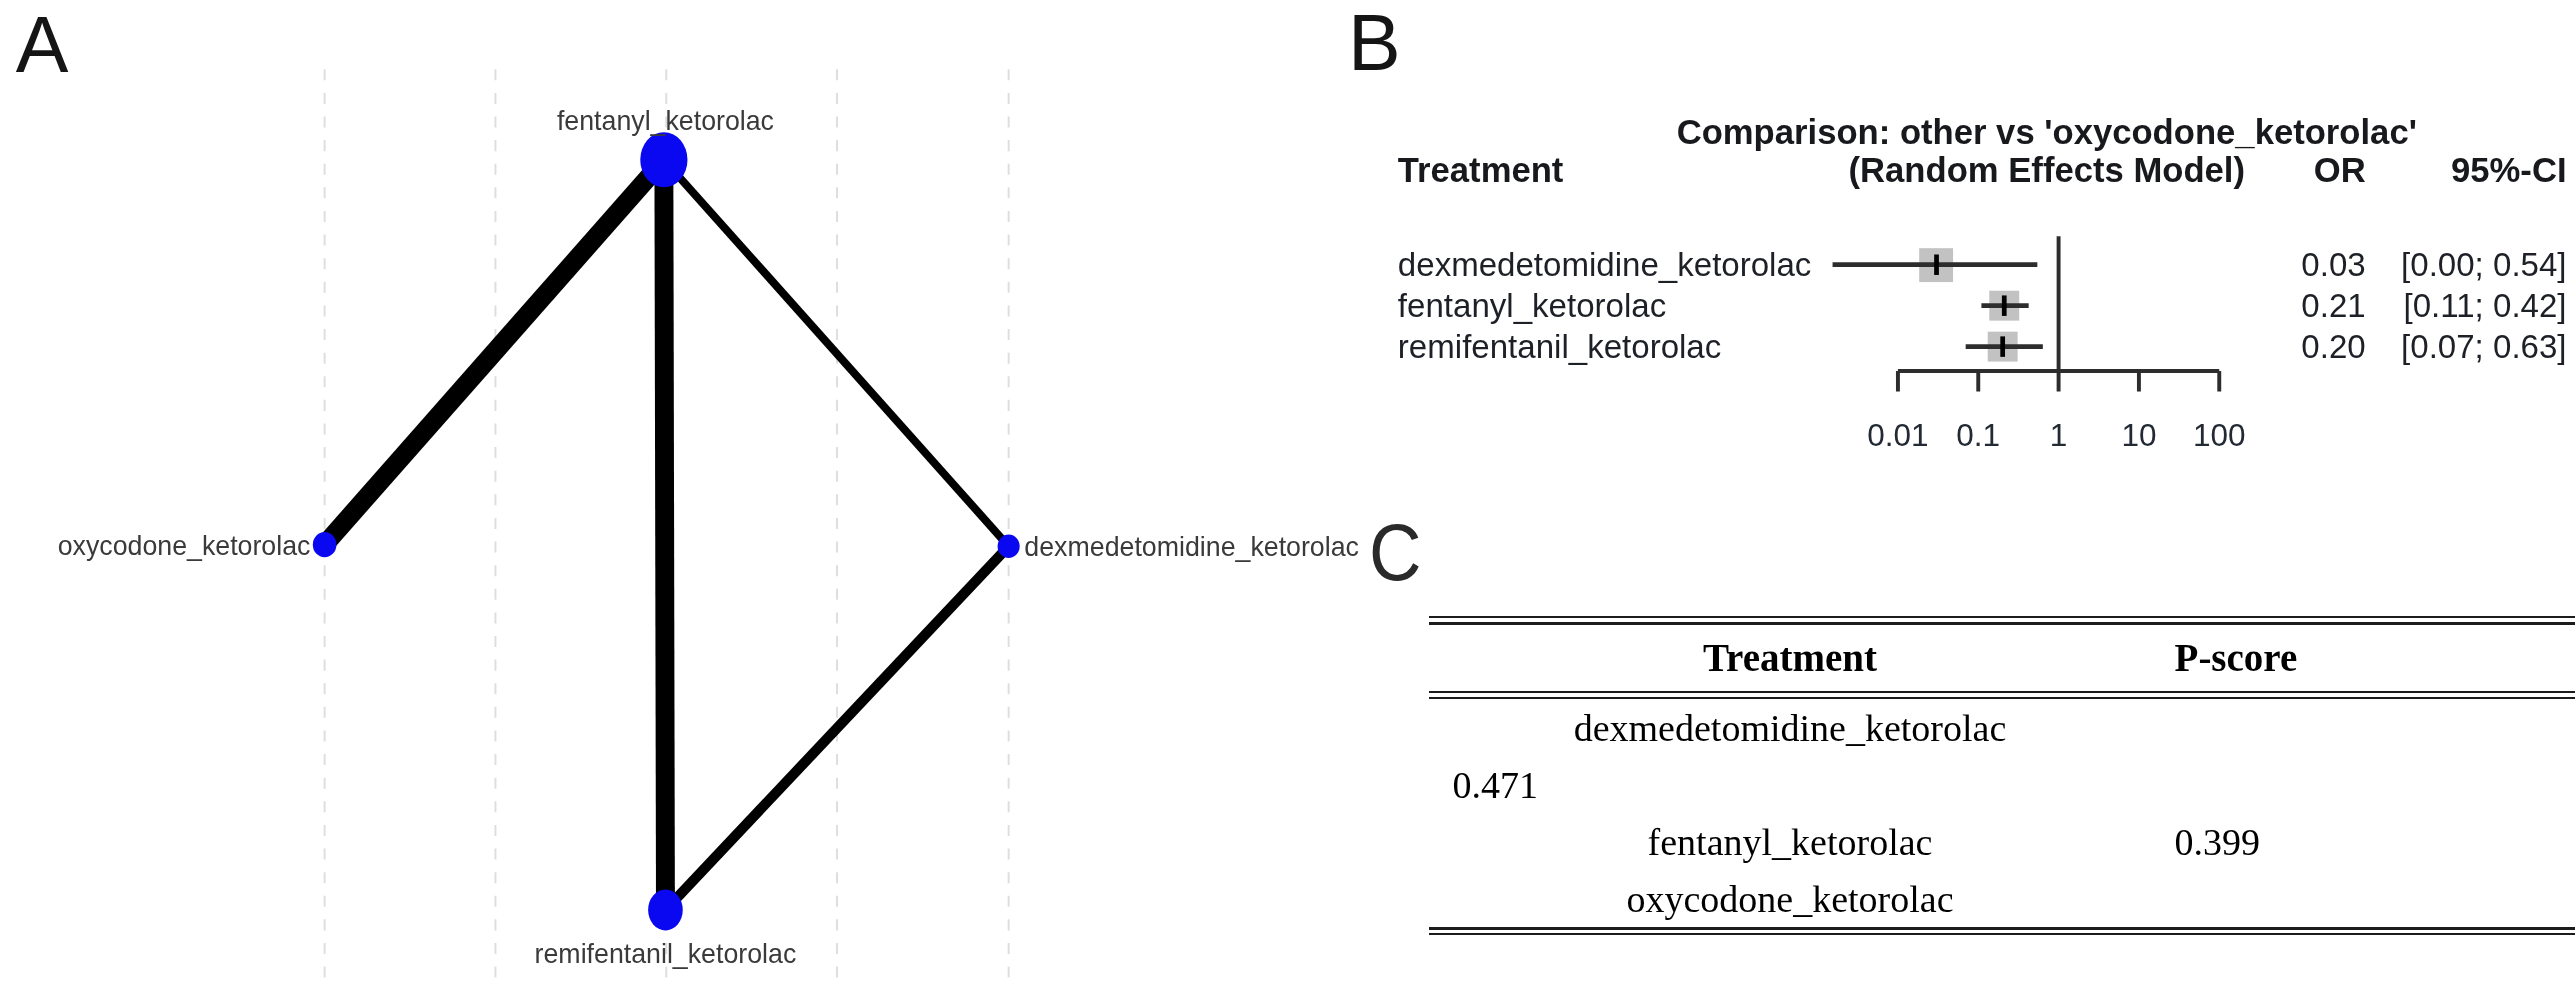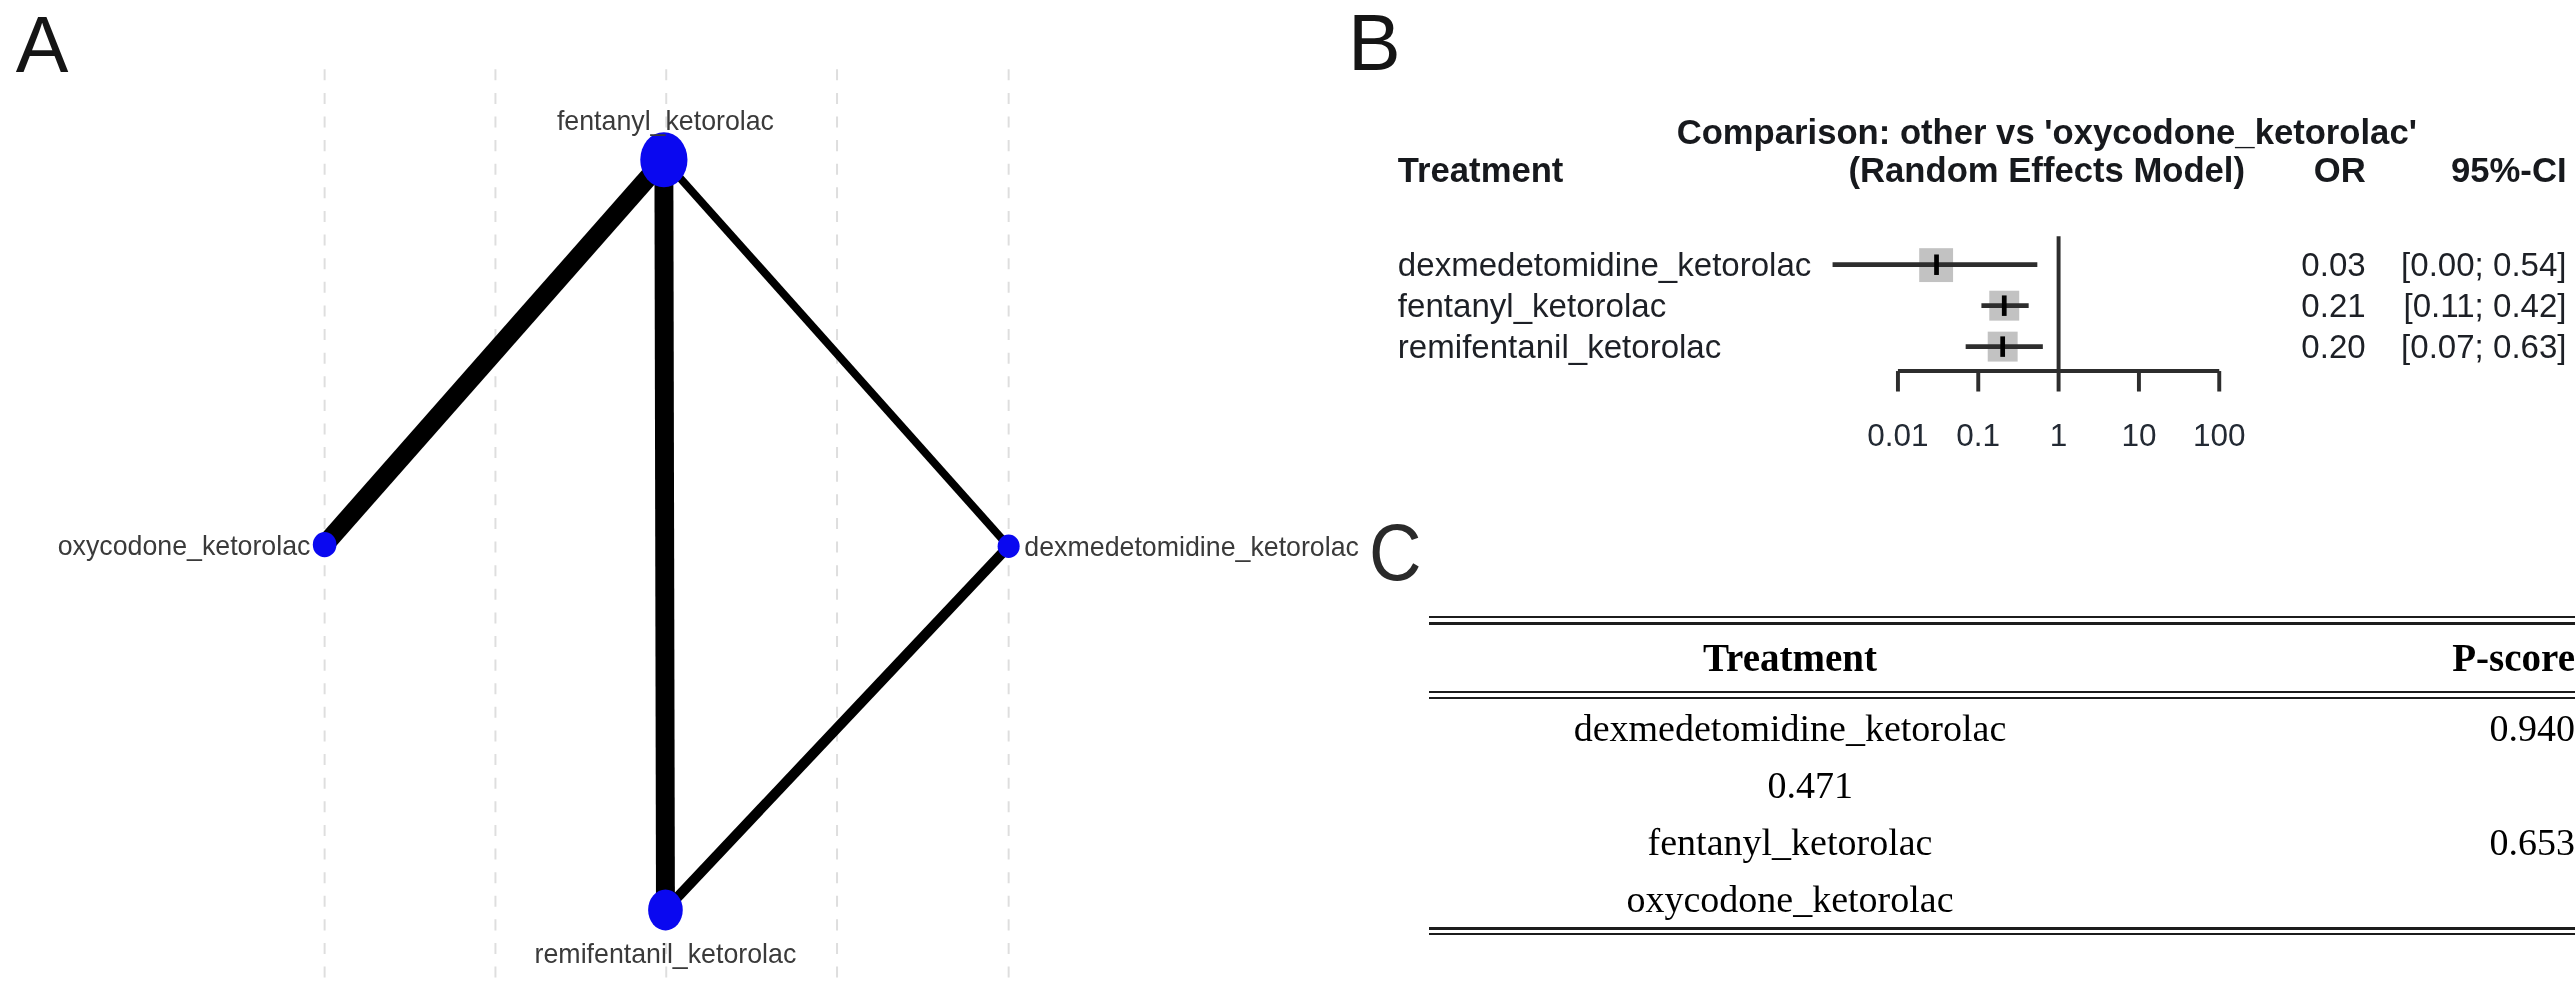--- a/index.html
+++ b/index.html
@@ -19,21 +19,21 @@
   
   .tableC{position:absolute;left:1429px;top:616px;width:1146px;
     font-family:"Liberation Serif","DejaVu Serif",serif;color:#000;}
   .rule{height:2.4px;background:#1c1c1c;}
   .rgap{height:3.9px;}
   .rgap2{height:3.1px;}
   .trow{display:flex;align-items:center;}
   .thead-row{height:66px;}
   .tdata-row{height:57px;}
   .c1{width:63%;text-align:center;}
-  .c2{width:37%;text-align:right;text-indent:23.6px;}
+  .c2{width:37%;text-align:left;text-indent:23.6px;}
   .thead-row .c1,.thead-row .c2{font-weight:bold;font-size:39px;}
   .tdata-row .c1,.tdata-row .c2{font-size:38px;}
 </style>
 </head>
 <body>
 
 <div class="stage">
 
   <div class="panel-letter" id="letterA" style="left:15.7px;top:4.7px;">A</div>
 
@@ -135,28 +135,27 @@
       <div class="c1">Treatment</div>
       <div class="c2">P-score</div>
     </div>
 
     <div class="rule"></div>
     <div class="rgap"></div>
     <div class="rule"></div>
 
     <div class="trow tdata-row">
       <div class="c1">dexmedetomidine_ketorolac</div>
-      <div class="c2">0.940</div>
     </div>
     <div class="trow tdata-row">
       <div class="c2">0.471</div>
     </div>
     <div class="trow tdata-row">
       <div class="c1">fentanyl_ketorolac</div>
-      <div class="c2">0.653</div>
+      <div class="c2">0.399</div>
     </div>
     <div class="trow tdata-row">
       <div class="c1">oxycodone_ketorolac</div>
     </div>
 
     <div class="rule"></div>
     <div class="rgap2"></div>
     <div class="rule"></div>
   </div>
 

